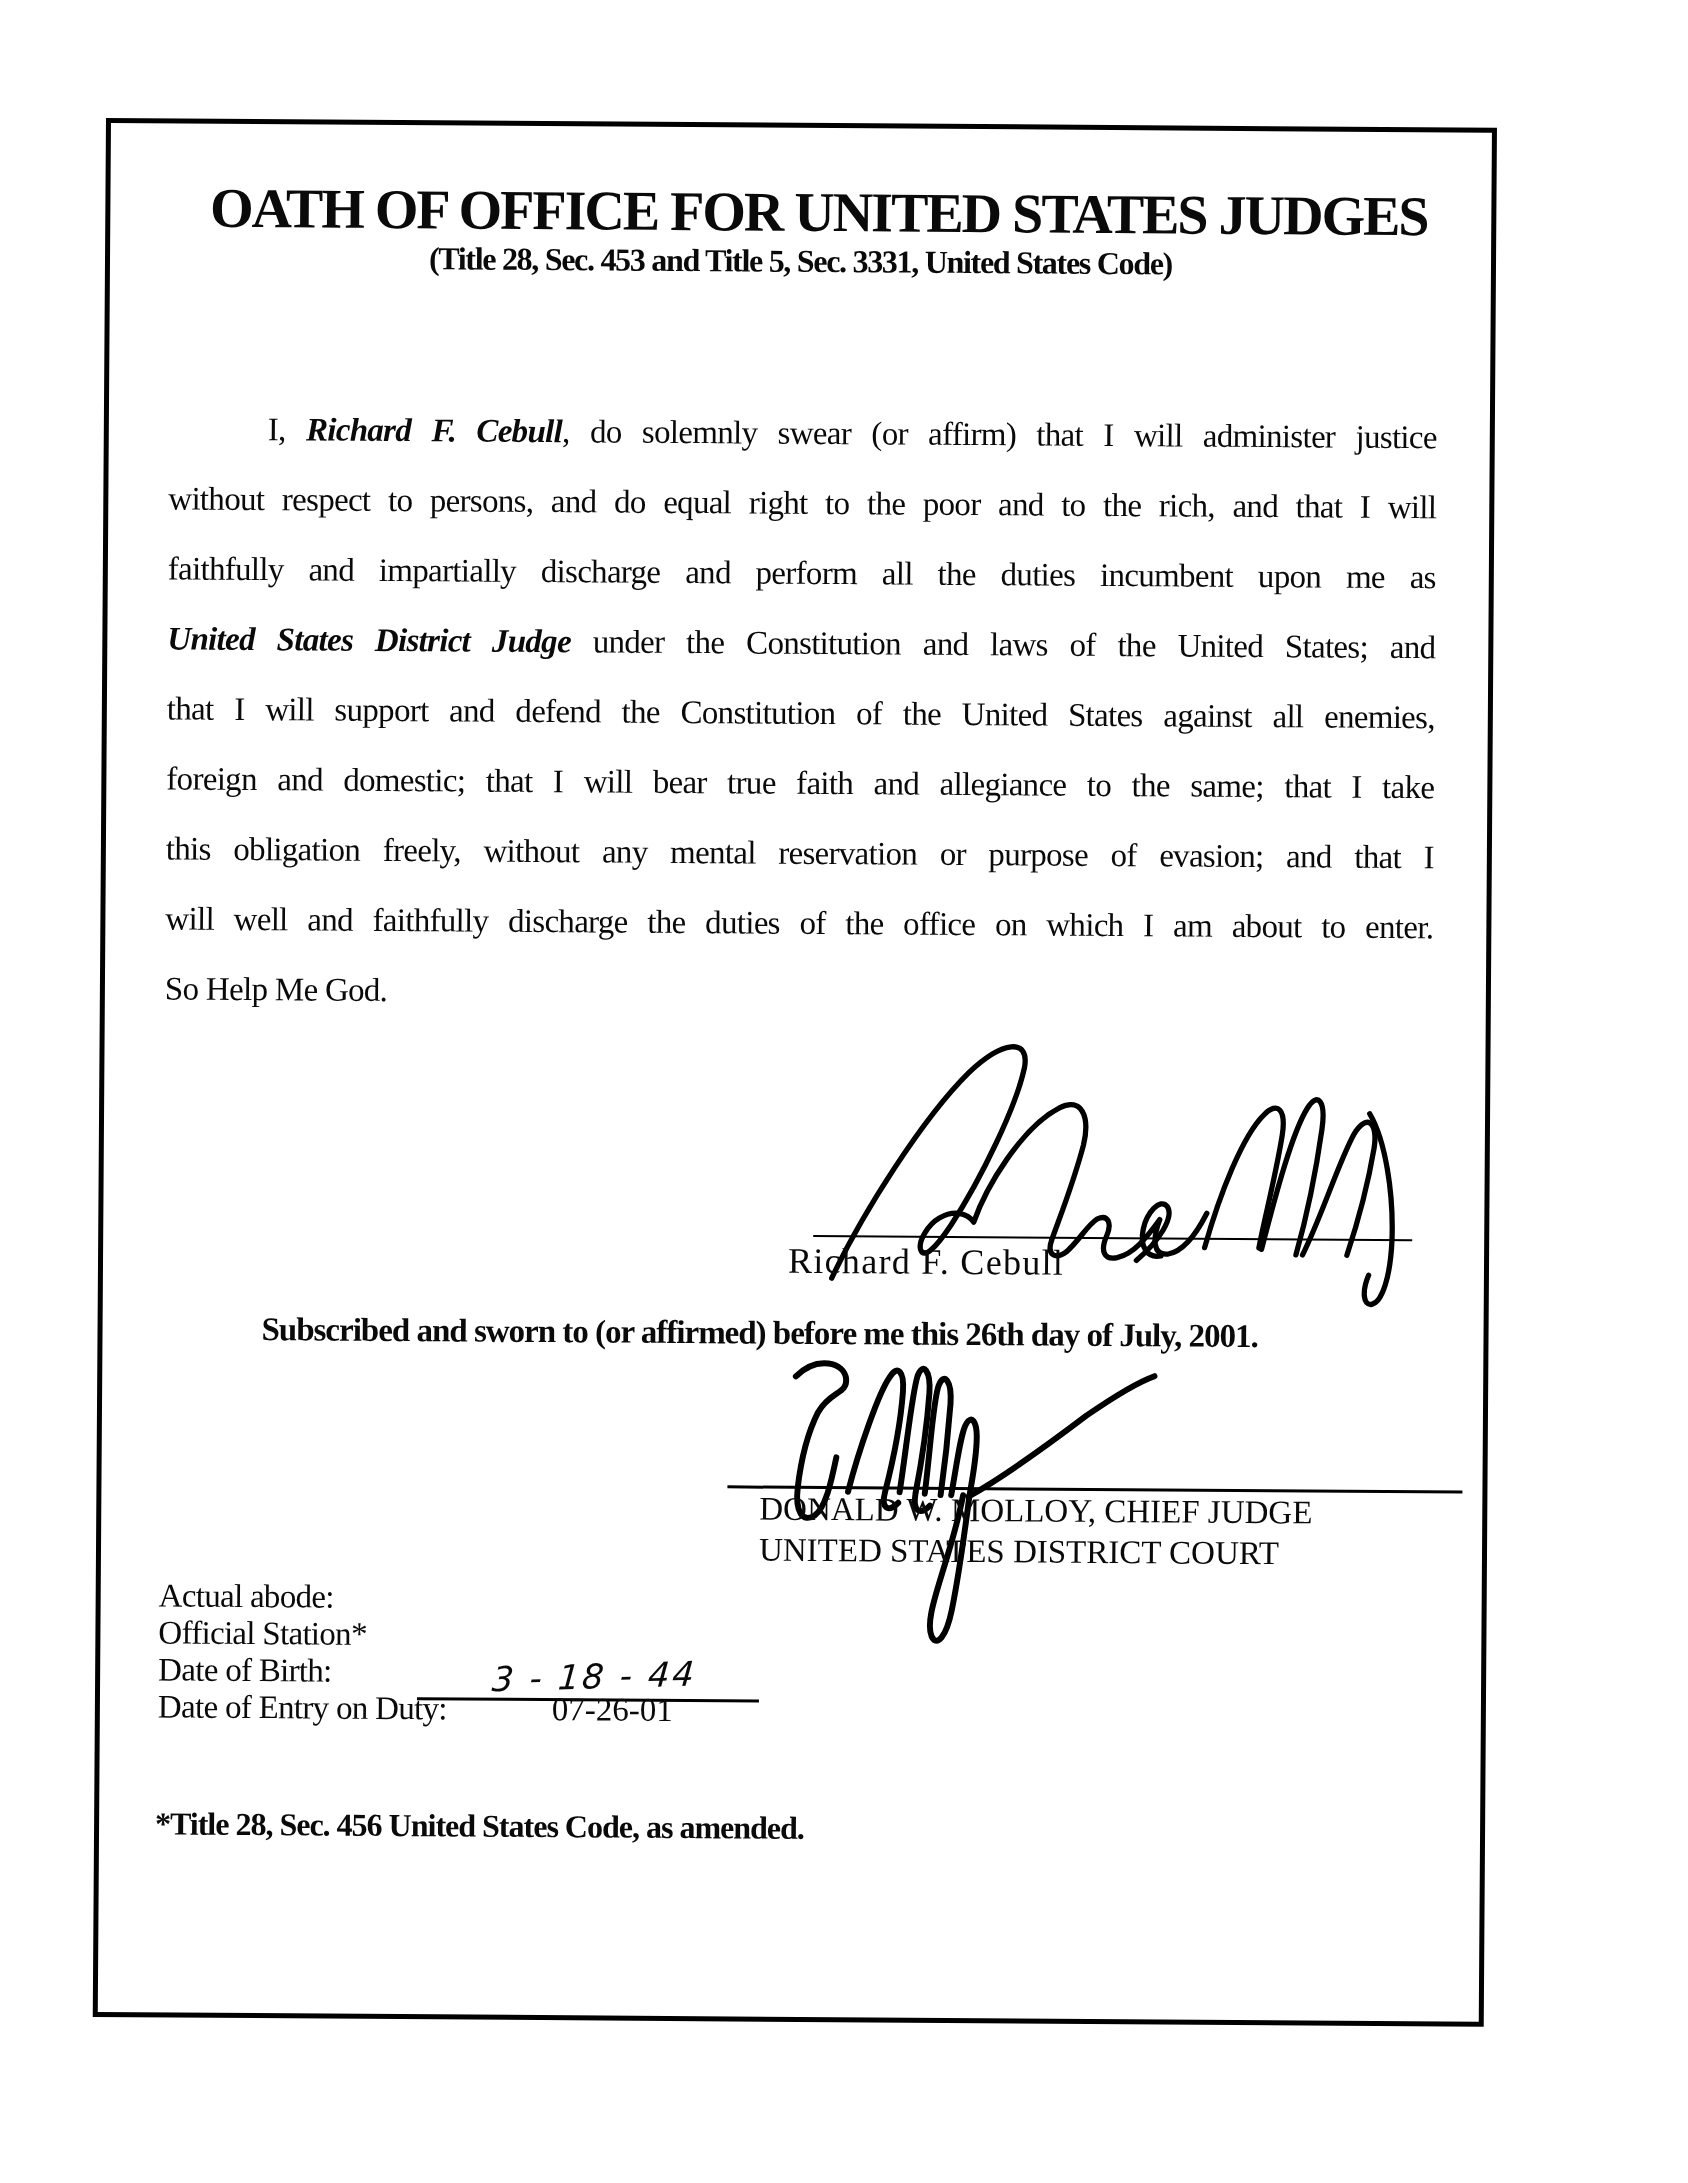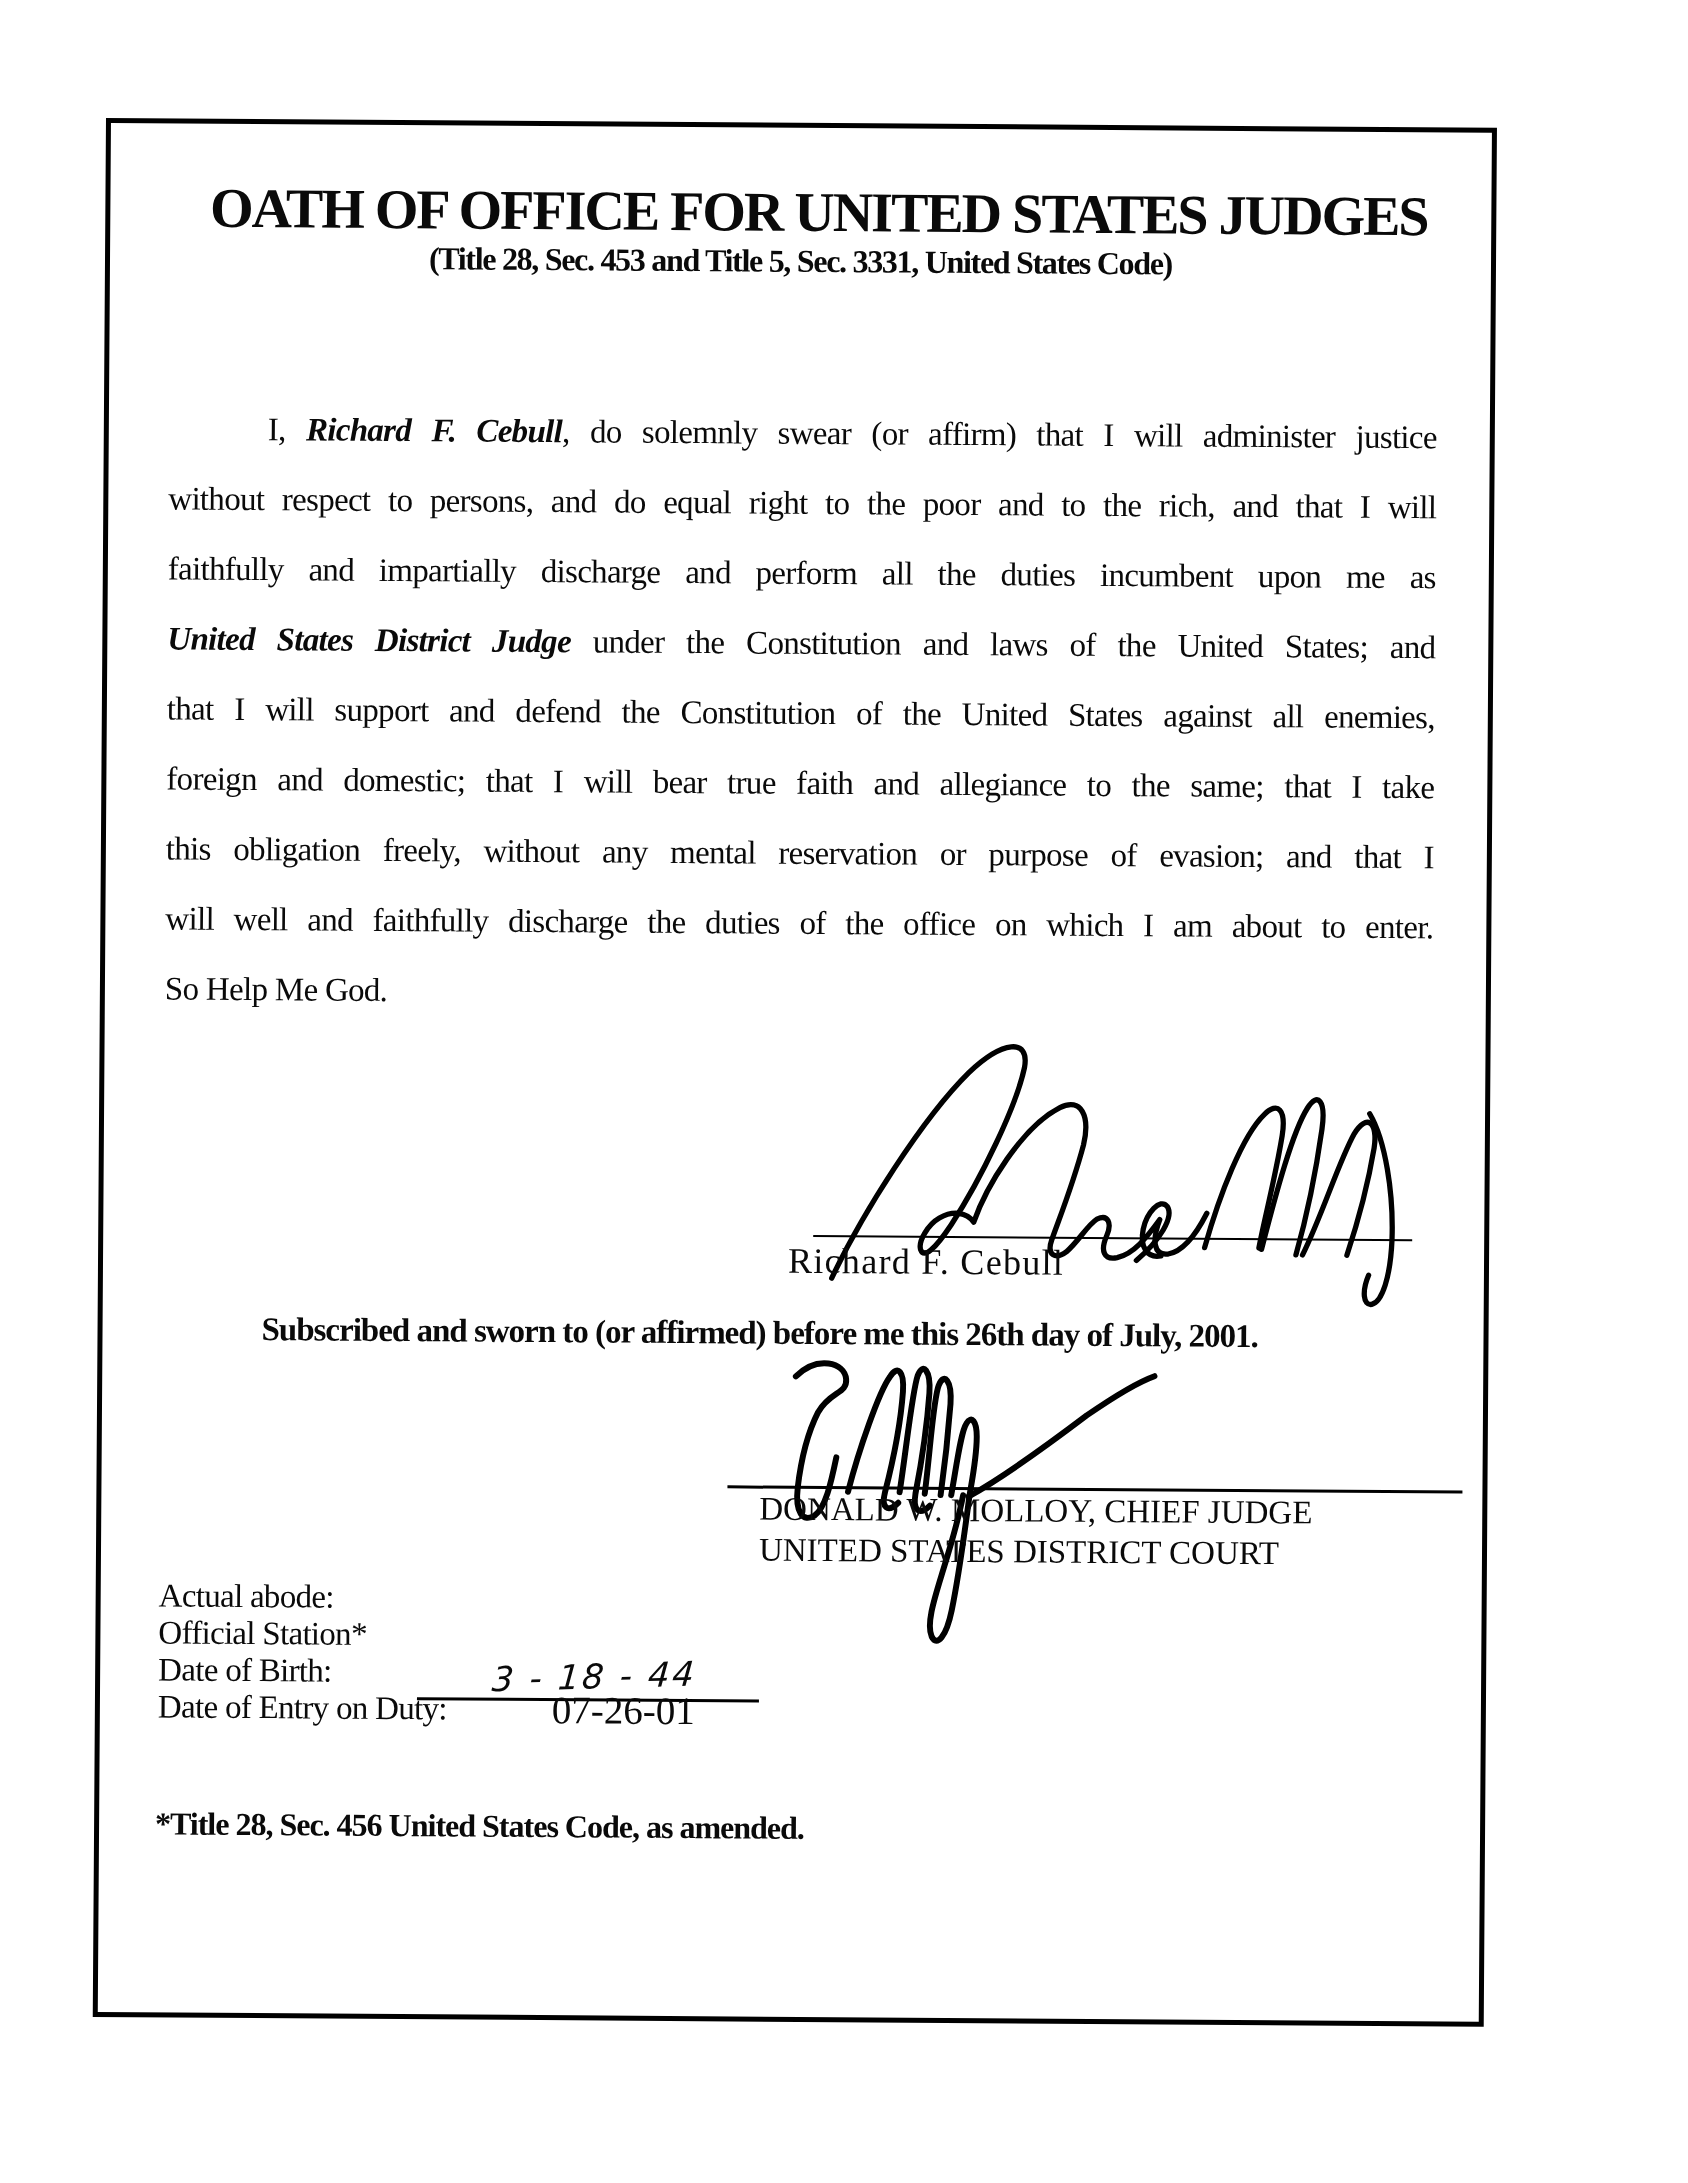--- a/index.html
+++ b/index.html
@@ -72,21 +72,21 @@
   .handwritten {
     position:absolute; left:392px; top:1530px;
     font-family:"DejaVu Sans", sans-serif;
     font-style:italic;
     font-size:34px; letter-spacing:2.6px;
     transform:rotate(-2deg) skewX(-6deg);
     white-space:nowrap;
   }
   .entry-value {
     position:absolute; left:452px; top:1565px;
-    font-size:39px; line-height:37px;
+    font-size:33px; line-height:37px;
     white-space:nowrap;
   }
   .footnote {
     position:absolute; left:56px; top:1682px;
     font-weight:bold; font-size:32px; letter-spacing:-1px;
     white-space:nowrap;
   }
 </style>
 </head>
 <body>

